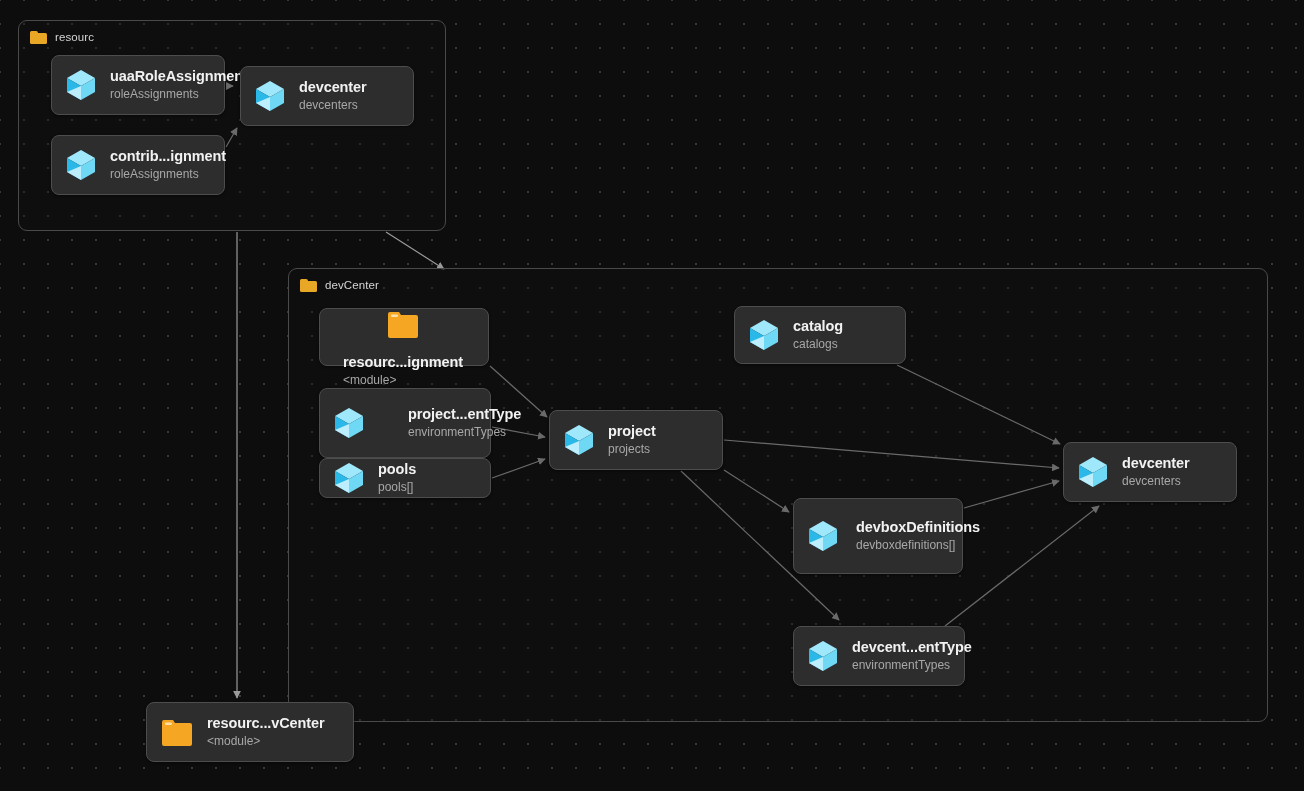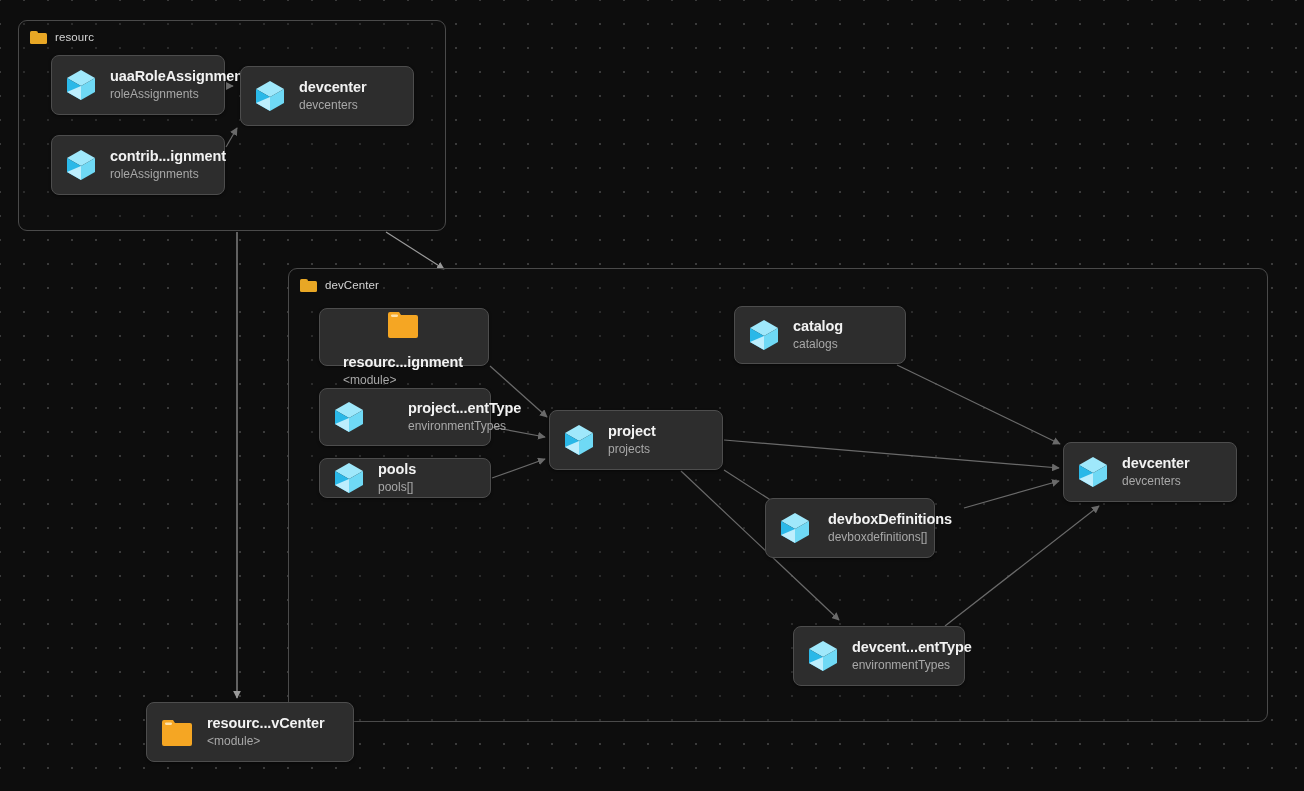--- a/index.html
+++ b/index.html
@@ -194,21 +194,21 @@
     <svg class="folder-lg" width="32" height="30" viewBox="0 0 32 30">
       <path d="M1 5 a2 2 0 0 1 2-2 h9 l2 3 h15 a2 2 0 0 1 2 2 v19 a2 2 0 0 1 -2 2 h-26 a2 2 0 0 1 -2 -2 z" fill="#f5a623"></path>
       <rect x="4" y="5.5" width="7" height="2.4" rx="1.1" fill="#fde0a8"></rect>
     </svg>
     <span class="node-text">
       <span class="node-title">resourc...ignment</span>
       <span class="node-sub">&lt;module&gt;</span>
     </span>
   </div>
 
-  <div class="node" style="left:319px; top:388px; width:172px; height:58px;gap:44px;">
+  <div class="node" style="left:319px; top:388px; width:172px; height:70px;gap:44px;">
     <svg class="cube" width="30" height="32" viewBox="0 0 30 32">
       <polygon points="15,1 29,9 15,17 1,9" fill="#9fe8fb"></polygon>
       <polygon points="1,9 15,17 15,31 1,23" fill="#2ab8e8"></polygon>
       <polygon points="15,17 29,9 29,23 15,31" fill="#6fd9f5"></polygon>
       <polygon points="15,17 1,23 15,31" fill="#bdeefd"></polygon>
     </svg>
     <span class="node-text">
       <span class="node-title">project...entType</span>
       <span class="node-sub">environmentTypes</span>
     </span>
@@ -246,21 +246,21 @@
       <polygon points="1,9 15,17 15,31 1,23" fill="#2ab8e8"></polygon>
       <polygon points="15,17 29,9 29,23 15,31" fill="#6fd9f5"></polygon>
       <polygon points="15,17 1,23 15,31" fill="#bdeefd"></polygon>
     </svg>
     <span class="node-text">
       <span class="node-title">catalog</span>
       <span class="node-sub">catalogs</span>
     </span>
   </div>
 
-  <div class="node" style="left:765px; top:498px; width:170px; height:60px;gap:18px;">
+  <div class="node" style="left:793px; top:498px; width:170px; height:76px;gap:18px;">
     <svg class="cube" width="30" height="32" viewBox="0 0 30 32">
       <polygon points="15,1 29,9 15,17 1,9" fill="#9fe8fb"></polygon>
       <polygon points="1,9 15,17 15,31 1,23" fill="#2ab8e8"></polygon>
       <polygon points="15,17 29,9 29,23 15,31" fill="#6fd9f5"></polygon>
       <polygon points="15,17 1,23 15,31" fill="#bdeefd"></polygon>
     </svg>
     <span class="node-text">
       <span class="node-title">devboxDefinitions</span>
       <span class="node-sub">devboxdefinitions[]</span>
     </span>

